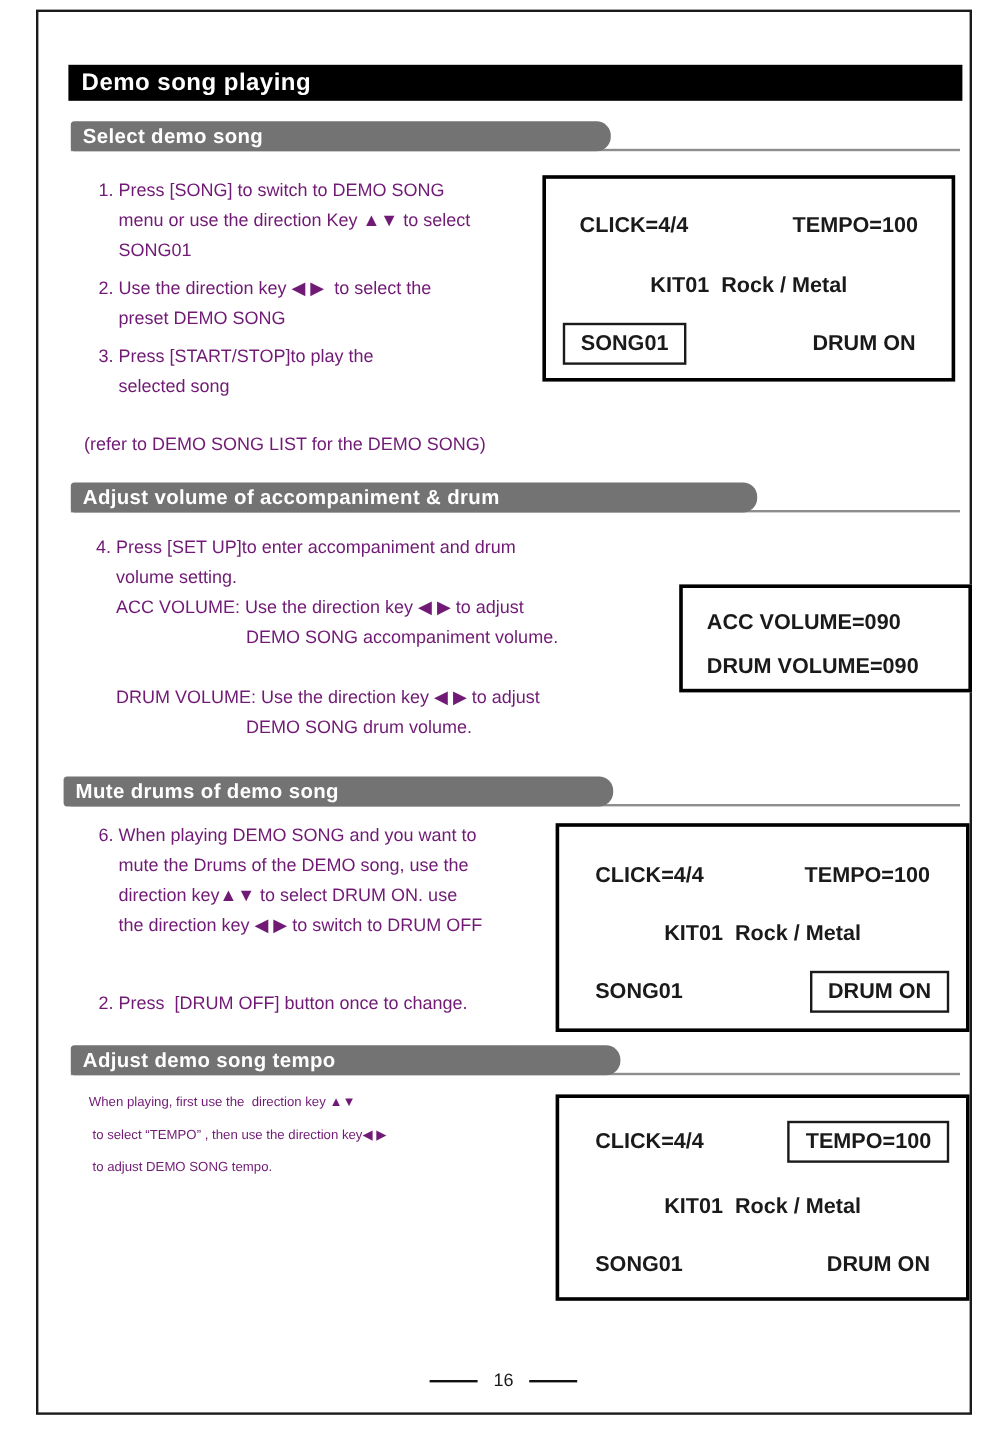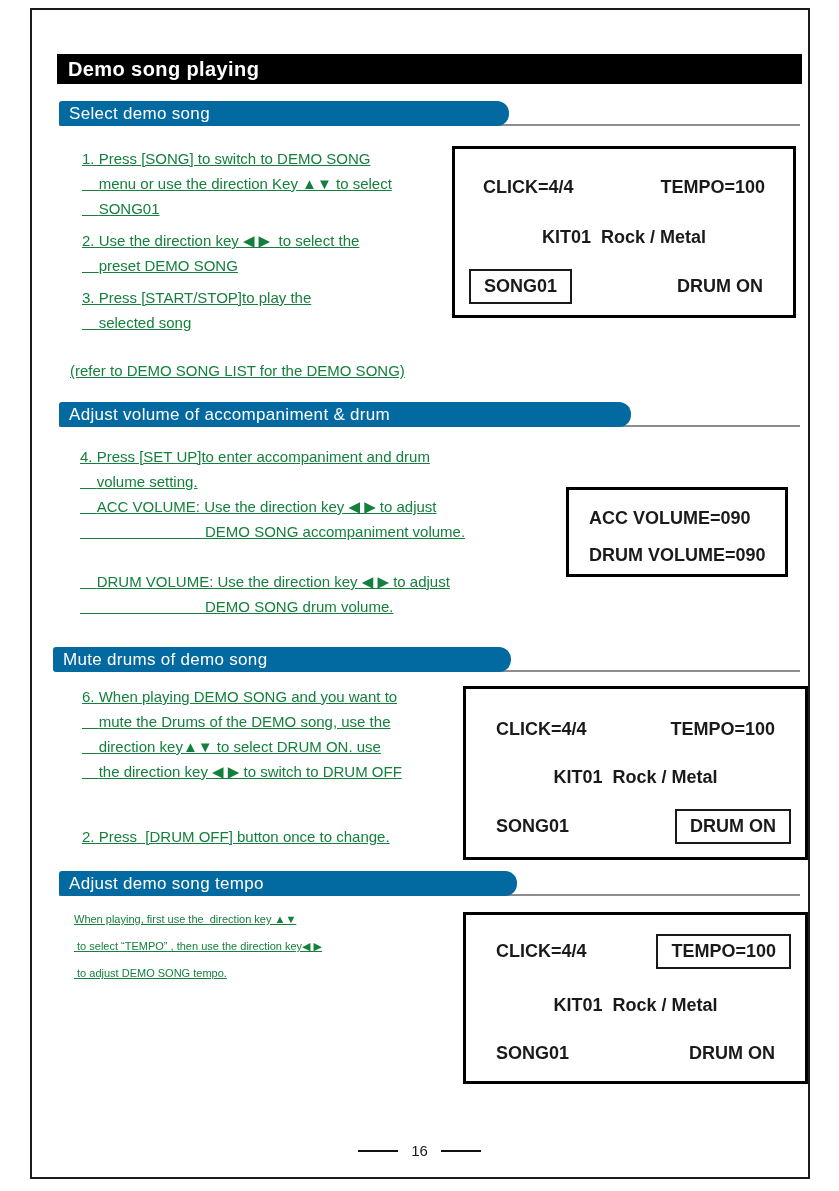--- a/index.html
+++ b/index.html
@@ -15,27 +15,27 @@
     position: absolute; left: 30px; top: 8px; width: 780px; height: 1171px;
     border: 2px solid #1b1b1b;
   }
   .main-bar {
     position: absolute; left: 57px; top: 54px; width: 745px; height: 30px;
     background: #000000; color: #ffffff; font-size: 20px; font-weight: 700;
     line-height: 30px; padding-left: 11px; letter-spacing: .4px;
   }
   .sec-line { position: absolute; left: 59px; width: 741px; height: 2px; background: #8d8d8d; }
   .sec-bar {
-    position: absolute; height: 25px; background: #0369a1; color: #ffffff;
-    font-size: 17px; font-weight: 400; line-height: 25px; padding-left: 10px;
+    position: absolute; height: 25px; background: #737373; color: #ffffff;
+    font-size: 17px; font-weight: 700; line-height: 25px; padding-left: 10px;
     border-radius: 3px 12px 12px 3px; letter-spacing: .3px;
   }
   .txt {
     position: absolute; font-size: 15px; line-height: 25px;
-    white-space: pre-wrap; color: #15803d; text-decoration: underline;
+    white-space: pre-wrap; color: #701a75;
   }
   .lcd { position: absolute; border: 3px solid #000000; background: #ffffff; }
   .lcd-row {
     position: absolute; height: 24px; display: flex; justify-content: space-between;
     align-items: center; font-weight: 700; font-size: 18px; white-space: pre;
   }
   .lcd-row.center { justify-content: center; }
   .lcd-row.left { justify-content: flex-start; }
   .lcd-row.tall { height: 44px; }
   .boxed { border: 2px solid #1a1a1a; padding: 5px 13px; }
@@ -83,21 +83,21 @@
 <div class="sec-bar" style="left:59px;top:402px;width:572px;">Adjust volume of accompaniment &amp; drum</div>
 
 <div class="txt" style="left:80px;top:444px;width:485px;">4. Press [SET UP]to enter accompaniment and drum
     volume setting.
     ACC VOLUME: Use the direction key ◀ ▶ to adjust
                               DEMO SONG accompaniment volume.
 
     DRUM VOLUME: Use the direction key ◀ ▶ to adjust
                               DEMO SONG drum volume.</div>
 
-<div class="lcd" style="left:566px;top:487px;width:222px;height:90px;padding-left:36px;">
+<div class="lcd" style="left:566px;top:487px;width:244px;height:90px;padding-left:36px;">
   <div class="lcd-row left" style="left:20px;right:10px;top:16px;">
     <span>ACC VOLUME=090</span>
   </div>
   <div class="lcd-row left" style="left:20px;right:10px;top:53px;">
     <span>DRUM VOLUME=090</span>
   </div>
 </div>
 
 <div class="sec-line" style="top:670px;"></div>
 <div class="sec-bar" style="left:53px;top:647px;width:458px;">Mute drums of demo song</div>

